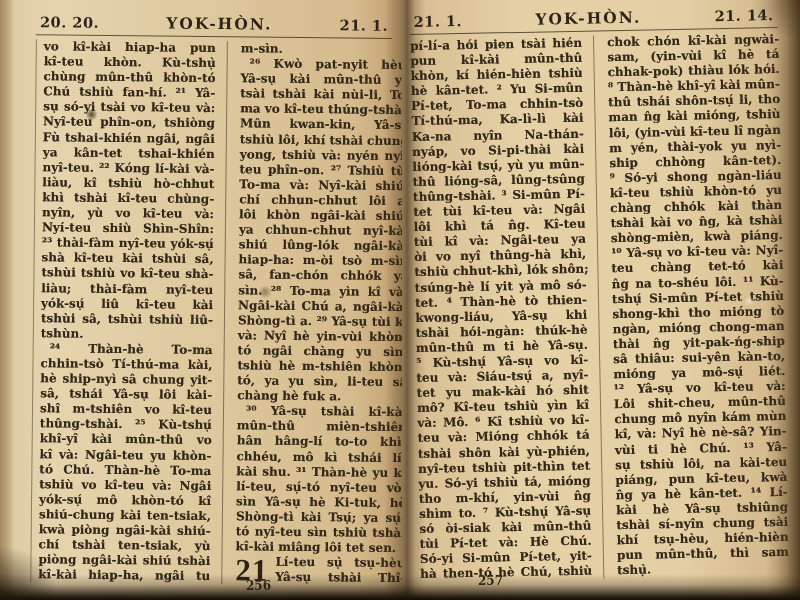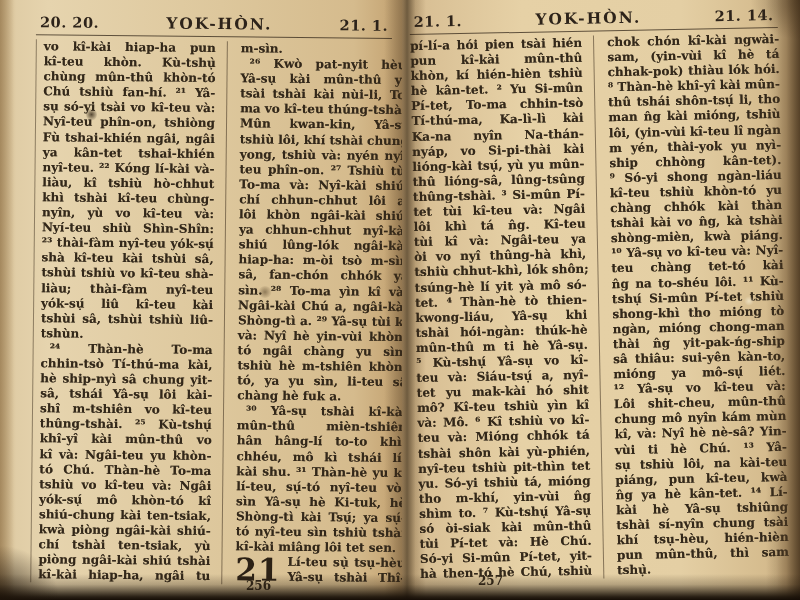--- a/index.html
+++ b/index.html
@@ -42,21 +42,21 @@
 
   .line{
     font-size:12px;font-weight:bold;line-height:15.1px;white-space:nowrap;
     text-align:justify;text-align-last:justify;
     color:#33281a;text-shadow:0 0 .4px rgba(51,40,26,.55);
   }
   .line.end{text-align-last:left;}
   .para.indent .line:first-of-type{text-indent:9px;}
   .chapter-num{
     float:left;font-size:31px;line-height:27px;font-weight:bold;
-    margin:2px 7px 0 0;letter-spacing:1px;color:#2c2115;
+    margin:2px 7px 0 0;letter-spacing:1px;color:#2c2115;font-family:Liberation Serif, serif;
   }
 
   
   .folio{
     position:absolute;font-weight:bold;font-size:12px;color:#33281a;
   }
 
   
   .gutter{
     position:absolute;top:0;bottom:0;left:384px;width:42px;pointer-events:none;

